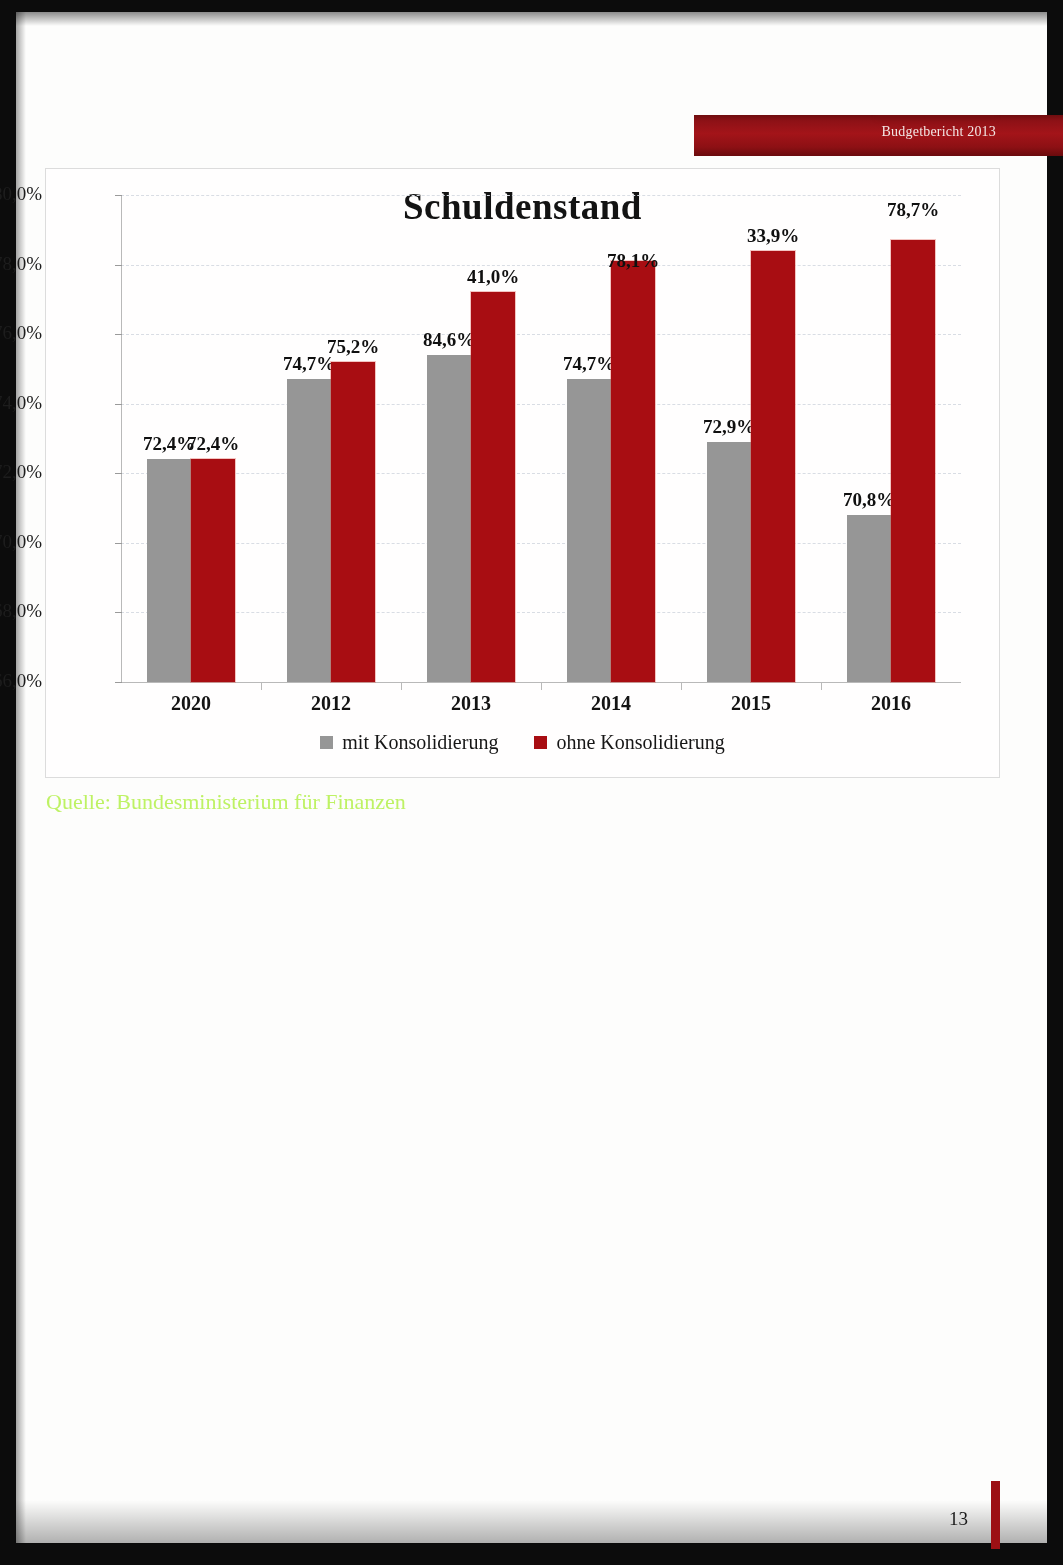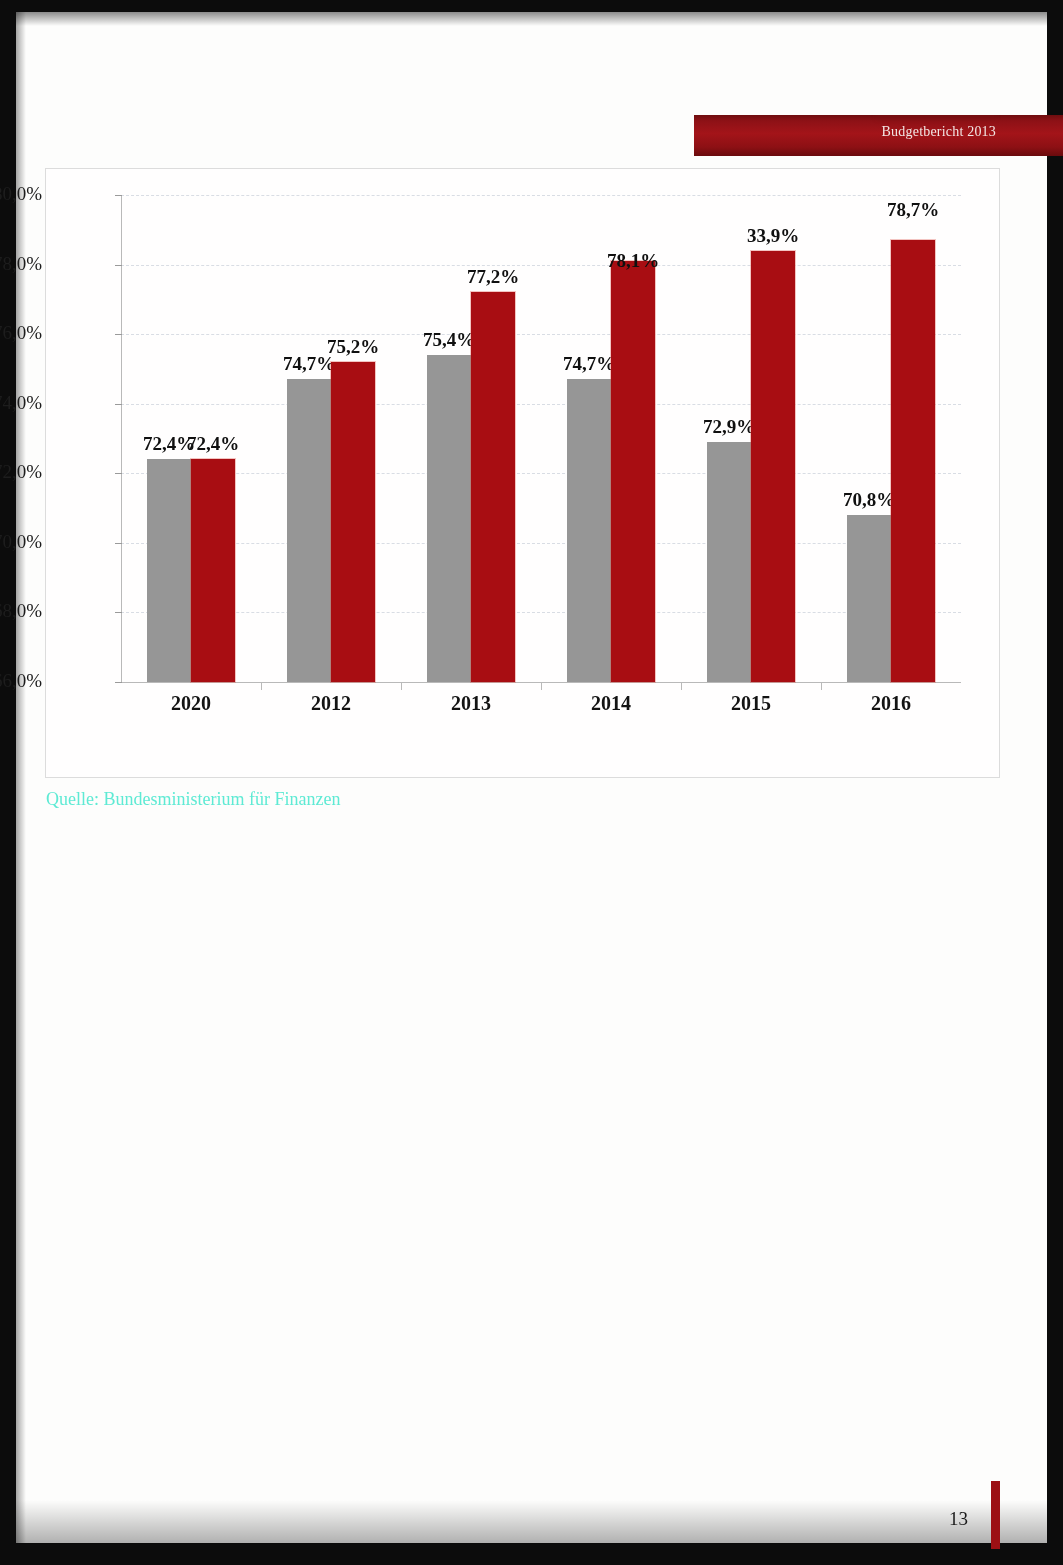--- a/index.html
+++ b/index.html
@@ -231,22 +231,22 @@
     color: #161616;
     font-family: "Liberation Serif", serif;
     white-space: nowrap;
   }
 
   
   #source-line {
     position: absolute;
     left: 46px;
     top: 789px;
-    font-size: 18px;
-    color: #5eead4;
+    font-size: 22px;
+    color: #bef264;
     font-family: "Liberation Serif", serif;
     white-space: nowrap;
   }
 
   
   #page-number {
     position: absolute;
     left: 949px;
     top: 1508px;
     font-size: 19px;
@@ -269,20 +269,21 @@
 <div id="scan-edge-top"></div>
 <div id="scan-edge-left"></div>
 <div id="scan-edge-bottom"></div>
 
 <div id="header-banner">
   <div id="header-banner-smudge"></div>
   <div id="header-banner-title">Budgetbericht 2013</div>
 </div>
 
 <div id="chart-frame">
+  <div id="chart-title">Schuldenstand</div>
 
   <div id="y-labels">
       <div class="y-label" style="top: 0px;">80,0%</div>
       <div class="y-label" style="top: 69.5714px;">78,0%</div>
       <div class="y-label" style="top: 139.143px;">76,0%</div>
       <div class="y-label" style="top: 208.714px;">74,0%</div>
       <div class="y-label" style="top: 278.286px;">72,0%</div>
       <div class="y-label" style="top: 347.857px;">70,0%</div>
       <div class="y-label" style="top: 417.429px;">68,0%</div>
       <div class="y-label" style="top: 487px;">66,0%</div>
@@ -305,23 +306,23 @@
         <div class="bar-label red-lbl" style="bottom: 226.629px;">72,4%</div>
       </div>
       <div class="bar-group" style="left: 166px; width: 88px;">
         <div class="bar gray" style="height: 302.636px;"></div>
         <div class="bar-label gray-lbl" style="bottom: 306.636px;">74,7%</div>
         <div class="bar red" style="height: 320.029px;"></div>
         <div class="bar-label red-lbl" style="bottom: 324.029px;">75,2%</div>
       </div>
       <div class="bar-group" style="left: 306px; width: 88px;">
         <div class="bar gray" style="height: 326.986px;"></div>
-        <div class="bar-label gray-lbl" style="bottom: 330.986px;">75,4%</div>
+        <div class="bar-label gray-lbl" style="bottom: 330.986px;">84,6%</div>
         <div class="bar red" style="height: 389.6px;"></div>
-        <div class="bar-label red-lbl" style="bottom: 393.6px;">77,2%</div>
+        <div class="bar-label red-lbl" style="bottom: 393.6px;">41,0%</div>
       </div>
       <div class="bar-group" style="left: 446px; width: 88px;">
         <div class="bar gray" style="height: 302.636px;"></div>
         <div class="bar-label gray-lbl" style="bottom: 306.636px;">74,7%</div>
         <div class="bar red" style="height: 420.907px;"></div>
         <div class="bar-label red-lbl" style="bottom: 410px;">78,1%</div>
       </div>
       <div class="bar-group" style="left: 586px; width: 88px;">
         <div class="bar gray" style="height: 240.021px;"></div>
         <div class="bar-label gray-lbl" style="bottom: 244.021px;">72,9%</div>
@@ -329,20 +330,30 @@
         <div class="bar-label red-lbl" style="bottom: 435.343px;">33,9%</div>
       </div>
       <div class="bar-group" style="left: 726px; width: 88px;">
         <div class="bar gray" style="height: 166.971px;"></div>
         <div class="bar-label gray-lbl" style="bottom: 170.971px;">70,8%</div>
         <div class="bar red" style="height: 441.779px;"></div>
         <div class="bar-label red-lbl" style="bottom: 461px;">78,7%</div>
       </div>
     </div>
 
+  <div id="legend">
+      <div class="legend-item">
+        <span class="legend-swatch" style="background: rgb(150, 150, 150);"></span>
+        <span class="legend-label">mit Konsolidierung</span>
+      </div>
+      <div class="legend-item">
+        <span class="legend-swatch" style="background: rgb(168, 13, 18);"></span>
+        <span class="legend-label">ohne Konsolidierung</span>
+      </div>
+    </div>
 <div class="y-tick" style="top: 26px;"></div>
     <div class="y-tick" style="top: 95.5714px;"></div>
     <div class="y-tick" style="top: 165.143px;"></div>
     <div class="y-tick" style="top: 234.714px;"></div>
     <div class="y-tick" style="top: 304.286px;"></div>
     <div class="y-tick" style="top: 373.857px;"></div>
     <div class="y-tick" style="top: 443.429px;"></div>
     <div class="y-tick" style="top: 513px;"></div>
     <div class="x-label" style="left: 85px;">2020</div>
     <div class="x-label" style="left: 225px;">2012</div>

